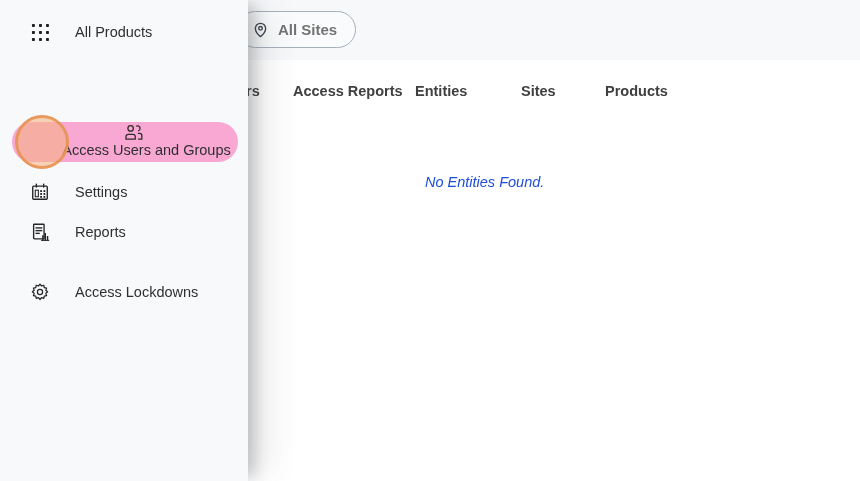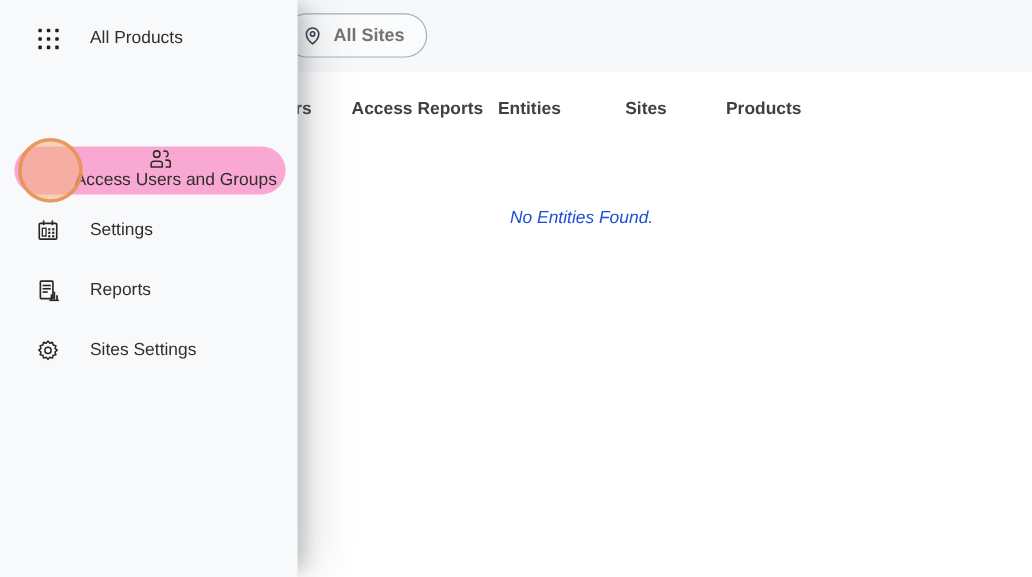--- a/index.html
+++ b/index.html
@@ -52,21 +52,21 @@
     border-radius:20px; cursor:pointer;
   }
   .side-row .icon { width:20px; height:20px; display:flex; align-items:center; justify-content:center; flex:none; z-index:2; }
   .side-row .label { margin-left:25px; font-size:14.5px; color:#2f2f2f; white-space:nowrap; }
 
   .row-products { top:12px; }
   .row-home     { top:72px;  background:#0f78a6; }
   .row-home .label { color:#ffffff; font-weight:700; }
   .row-users    { top:122px; background:#f9a8d4;flex-direction:column; }
   .row-schedules{ top:172px; }
-  .row-reports  { top:222px; }
+  .row-reports  { top:212px; }
   .row-settings { top:272px; }
 
   .click-highlight {
     position:absolute; left:15px; top:115px; width:54px; height:54px;
     border-radius:50%; box-sizing:border-box;
     background:rgba(244,177,122,0.55);
     border:3px solid rgba(231,148,84,0.9);
     z-index:1; pointer-events:none;
   }
   svg { overflow:visible; }
@@ -168,16 +168,16 @@
     <span class="label">Reports</span>
   </div>
 
   <div class="side-row row-settings">
     <span class="icon">
       <svg width="20" height="20" viewBox="0 0 24 24" fill="none" stroke="#262626" stroke-width="1.5" stroke-linejoin="round">
         <circle cx="12" cy="12" r="3.1"></circle>
         <path d="M12 2.6 L13.8 4.8 L16.5 3.9 L17.1 6.7 L19.9 7.3 L19 10 L21.2 11.8 L19 13.6 L19.9 16.3 L17.1 16.9 L16.5 19.7 L13.8 18.8 L12 21 L10.2 18.8 L7.5 19.7 L6.9 16.9 L4.1 16.3 L5 13.6 L2.8 11.8 L5 10 L4.1 7.3 L6.9 6.7 L7.5 3.9 L10.2 4.8 Z"></path>
       </svg>
     </span>
-    <span class="label">Sites Settings</span>
+    <span class="label">Access Lockdowns</span>
   </div>
 
 </div>
 
 </body></html>

